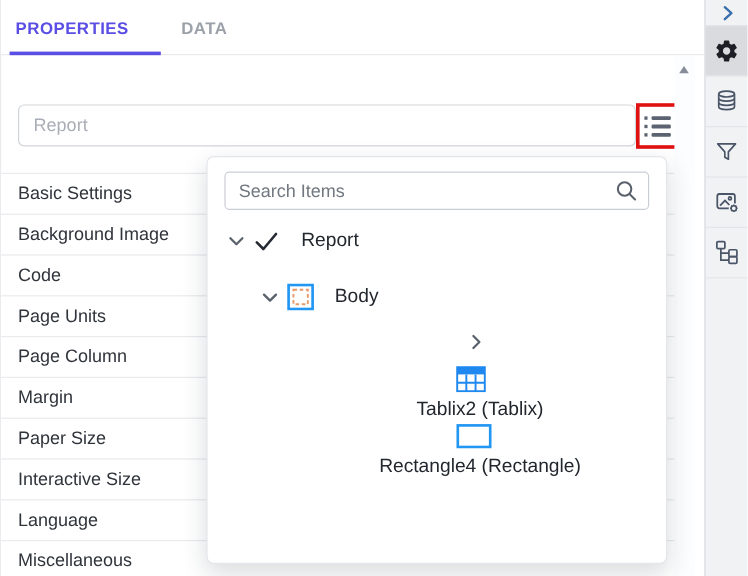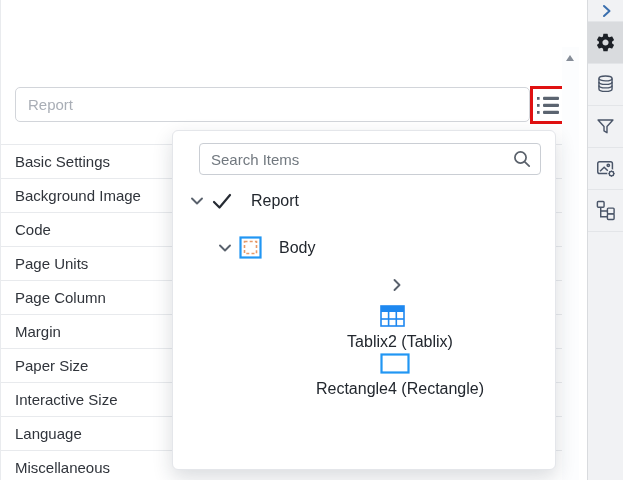--- a/index.html
+++ b/index.html
@@ -31,21 +31,21 @@
     font-size:15px; color:#30343b; cursor:pointer; background:#fff; }
 
   
   .pscroll { position:absolute; left:561px; top:47px; width:17px; height:433px; background:#fcfdfe; }
   .pscroll .up-arrow { position:absolute; left:4px; top:8px; width:0; height:0;
     border-left:4.5px solid transparent; border-right:4.5px solid transparent; border-bottom:6px solid #868d98; cursor:pointer; }
 
   
   .dropdown { position:absolute; left:172px; top:130px; width:384px; height:340px; background:#fff;
     border:1px solid #e4e6ea; border-radius:6px; box-shadow:0 8px 20px rgba(25,35,55,.16); z-index:5; }
-  .search-wrap { position:relative; margin:12px 14px 4px 26px; }
+  .search-wrap { position:relative; margin:12px 14px 4px 14px; }
   .search-input { width:100%; height:32px; border:1px solid #caced4; border-radius:4px;
     font-family:"Liberation Sans", sans-serif; font-size:15px; padding:0 36px 0 11px; color:#333; outline:none; }
   .search-input::placeholder { color:#71787f; }
   .search-icon { position:absolute; right:10px; top:7px; }
 
   .tree { position:absolute; left:0; top:46px; width:100%; }
   .tree-row { height:47px; display:flex; align-items:center; cursor:pointer; }
   .lvl0 { padding-left:10px; } .lvl1 { padding-left:38px; } .lvl2 { padding-left:66px;flex-direction:column; }
   .expander { width:28px; display:flex; align-items:center; justify-content:center; flex:0 0 28px; cursor:pointer; }
   .node-icon { width:34px; display:flex; align-items:center; justify-content:flex-start; flex:0 0 34px; }
@@ -58,20 +58,25 @@
   .tcell-active { background:#d9dbde; }
   .tcell-last-border { width:100%; height:0; border-top:1px solid #e3e5e8; }
 </style>
 </head>
 <body>
 
 <div class="stage">
 
   <div class="panel">
 
+    <div class="tabbar">
+      <div class="tab tab-properties">PROPERTIES</div>
+      <div class="tab tab-data">DATA</div>
+      <div class="tab-underline"></div>
+    </div>
 
     <div class="name-label">Name</div>
     <input class="name-input" type="text" placeholder="Report" style="">
 
     <div class="list-btn">
       <svg width="27" height="23" viewBox="0 0 27 23">
         <g fill="#5b6470">
           <rect x="2" y="3" width="2.6" height="2.8"></rect>
             <rect x="8" y="2.8" width="16" height="3.2" rx="1"></rect>
           <rect x="2" y="10" width="2.6" height="2.8"></rect>

